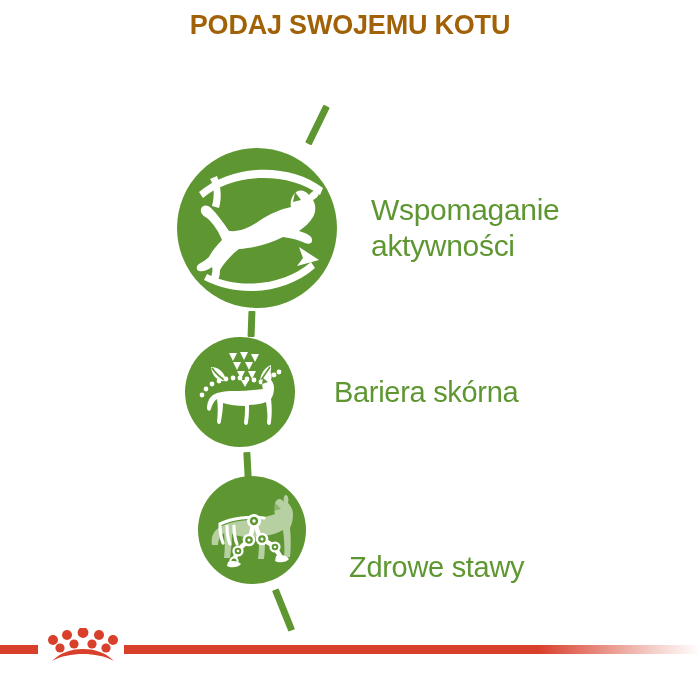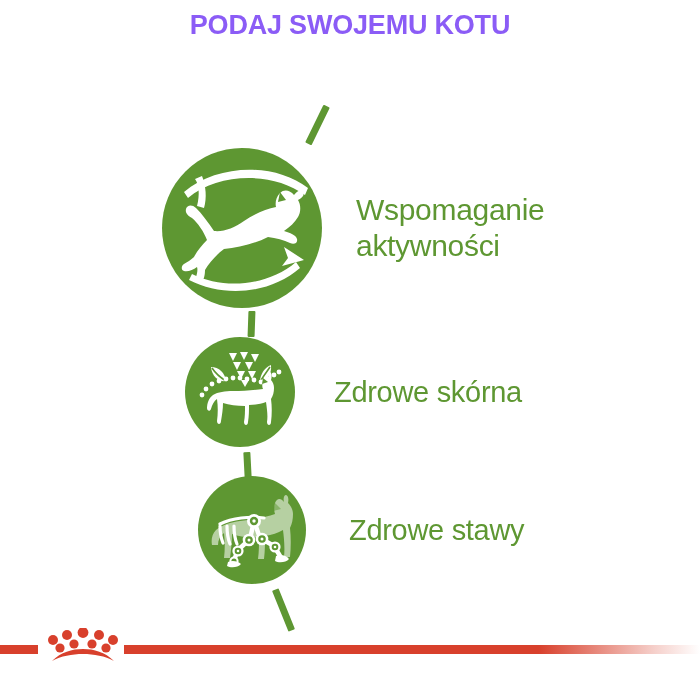--- a/index.html
+++ b/index.html
@@ -18,21 +18,21 @@
     overflow: hidden;
   }
 
   
   .headline {
     position: absolute;
     left: 0;
     top: 10px;
     width: 700px;
     text-align: center;
-    color: #8b5cf6;
+    color: #a16207;
     font-family: "Liberation Sans", sans-serif;
     font-weight: bold;
     font-size: 27px;
     line-height: 31px;
     letter-spacing: -0.2px;
     text-transform: uppercase;
   }
   .headline .ln {
     display: block;
     white-space: nowrap;
@@ -99,29 +99,29 @@
   .benefit-label {
     color: #5E9732;
     font-family: "Liberation Sans", sans-serif;
     font-weight: normal;
     font-size: 29px;
     line-height: 34px;
     letter-spacing: -0.3px;
     white-space: pre-line;
   }
 
-  #row-1 { left: 162px; top: 148px; }
+  #row-1 { left: 177px; top: 148px; }
   #row-1 .circle { width: 160px; height: 160px; }
   #row-1 .benefit-label { margin-left: 34px; font-size: 30px; line-height: 36px; }
 
   #row-2 { left: 185px; top: 337px; }
   #row-2 .circle { width: 110px; height: 110px; }
   #row-2 .benefit-label { margin-left: 39px; }
 
-  #row-3 { left: 198px; top: 476px; }
+  #row-3 { left: 198px; top: 476px; align-items: flex-end; }
   #row-3 .circle { width: 108px; height: 108px; }
   #row-3 .benefit-label { margin-left: 43px; }
 
   
   #brand-bar {
     position: absolute;
     left: 0;
     bottom: 36px;
     width: 700px;
     height: 40px;
@@ -239,21 +239,21 @@
                  C 44 68, 52 69, 60 69 C 60 74, 60 80, 59 85
                  C 59 89, 63 89, 63 85 C 64 79, 64 73, 64 68
                  C 70 68, 76 67, 81 65
                  C 82 72, 83 79, 82 85 C 82 89, 86 89, 86 85
                  C 87 77, 87 69, 86 62 C 88 59, 89 55, 89 51
                  C 89 48, 88 45, 86 43 C 87 40, 87 36, 85 35
                  C 83 34, 83 39, 84 44 Z" fill="#ffffff"></path>
         <path d="M78 41 L 83 45 L 77 47 Z" fill="#5E9732"></path>
       </svg>
     </div>
-    <div class="benefit-label">Zdrowe skórna</div>
+    <div class="benefit-label">Bariera skórna</div>
   </div>
 
   <div class="row" id="row-3">
     <div class="circle">
       <svg viewBox="0 0 108 108" xmlns="http://www.w3.org/2000/svg">
 
         <path d="M86 26 C 83 22, 79 22, 77 27 C 76 31, 76 35, 77 38
                  C 68 41, 54 44, 42 45 C 33 46, 24 49, 18 54
                  C 14 58, 13 64, 14 69 L 20 69 C 20 64, 22 60, 26 57
                  C 27 65, 27 74, 26 82 L 32 82 C 33 74, 34 66, 34 58

